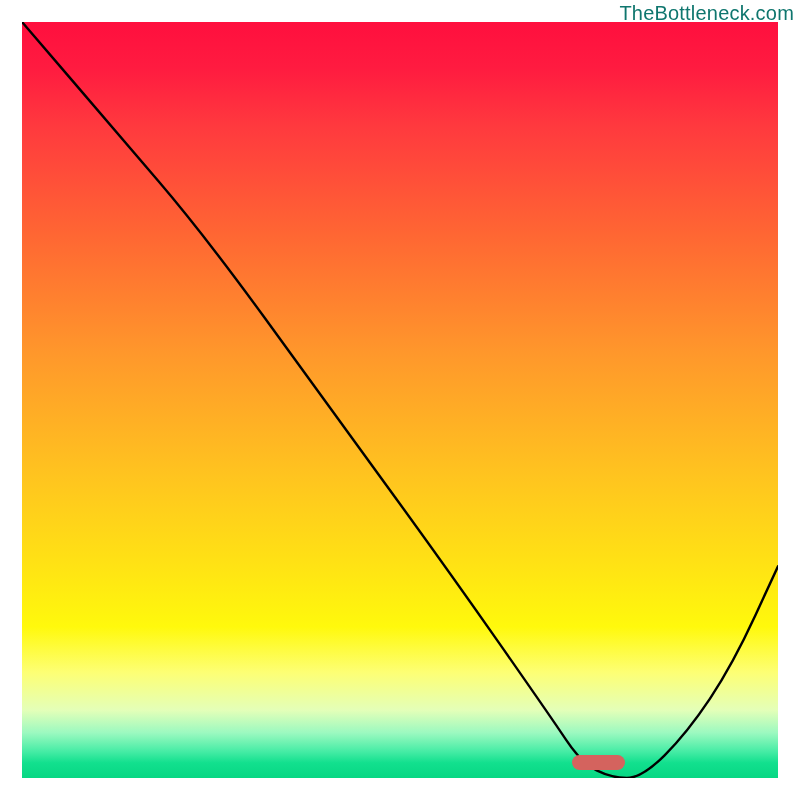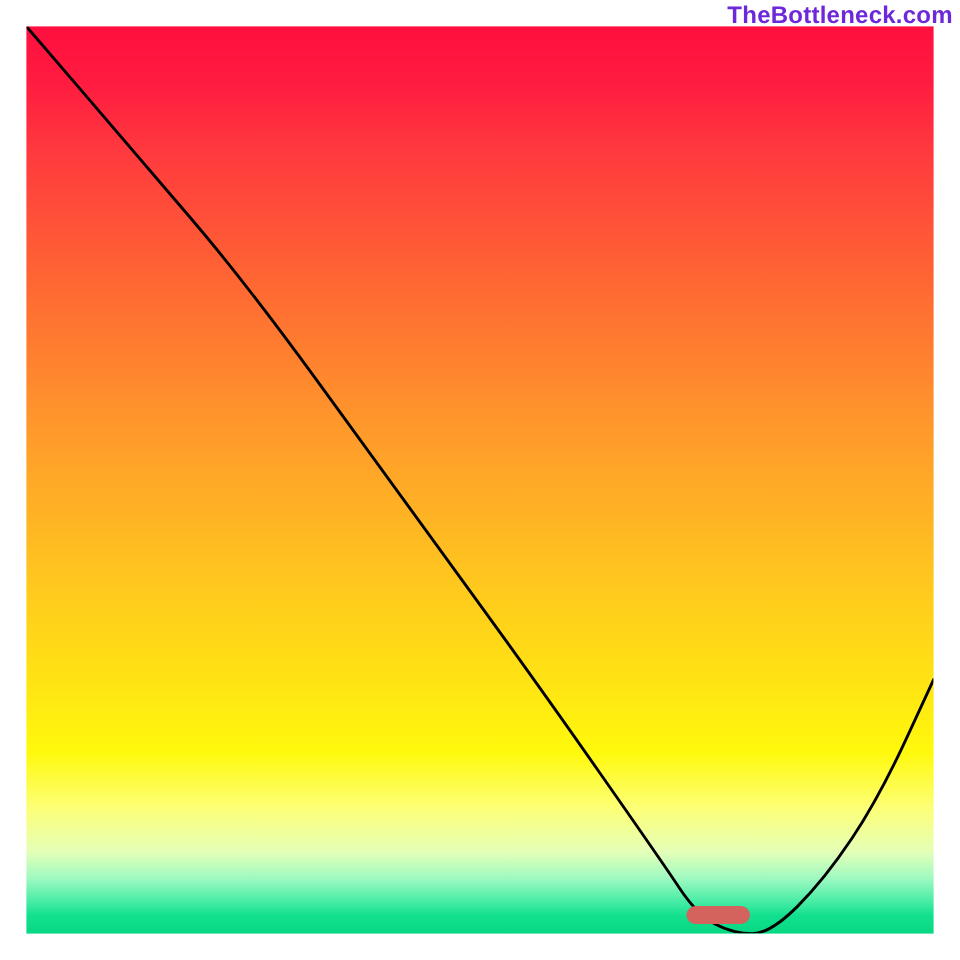--- a/index.html
+++ b/index.html
@@ -38,23 +38,23 @@
       #9cf9c0 94%,
       #46eca5 96.5%,
       #12e08e 98%,
       #07d783 100%
     );
   }
   .attribution {
     position: absolute;
     top: 2px;
     right: 6px;
-    color: #6d28d9;
+    color: #0f766e;
     font-size: 20px;
-    font-weight: 700;
+    font-weight: 400;
     letter-spacing: 0.2px;
     z-index: 3;
   }
   svg.overlay {
     position: absolute;
     left: 0;
     top: 0;
     width: 756px;
     height: 756px;
     z-index: 2;

